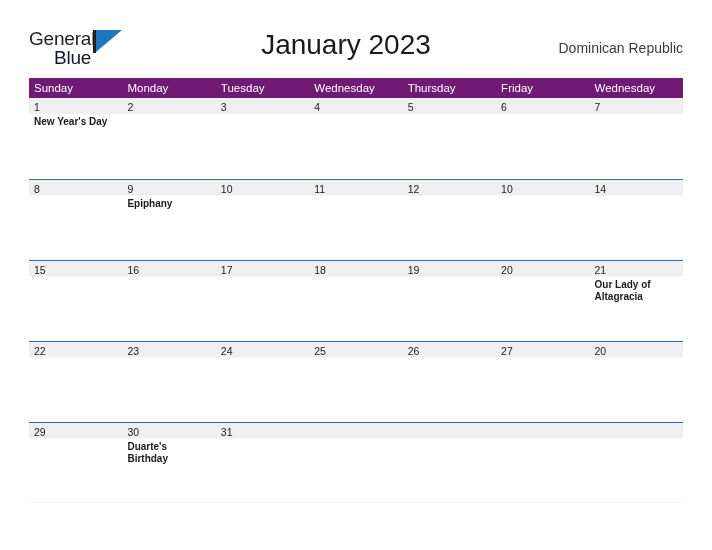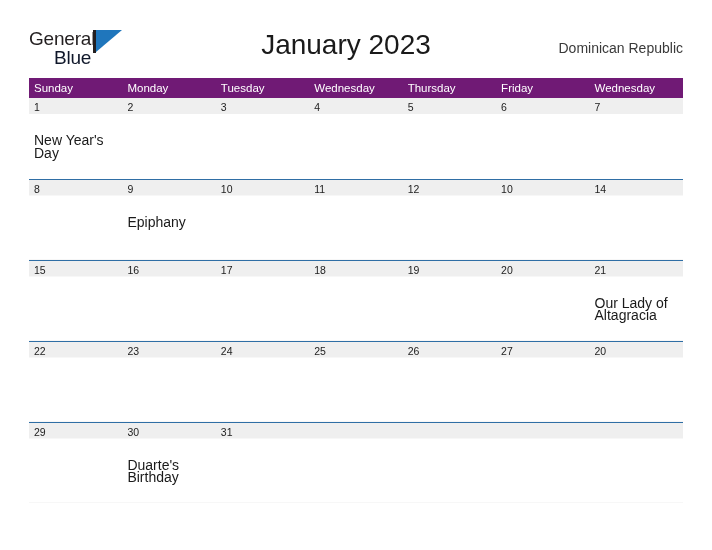--- a/index.html
+++ b/index.html
@@ -136,24 +136,25 @@
 
   .daynum {
     font-size: 10.5px;
     color: #222222;
     padding: 3px 0 0 5px;
     line-height: 13px;
     height: 16px;
     box-sizing: border-box;
   }
   .event {
-    font-size: 14px;
+    font-size: 10px;
     color: #1a1a1a;
-    padding: 20px 6px 0 5px;
+    padding: 2px 6px 0 5px;
     line-height: 12.5px;
+    font-weight: bold;
   }
 </style>
 </head>
 <body>
 
 <div class="page">
 
   <div class="header">
 
     <div class="logo">

